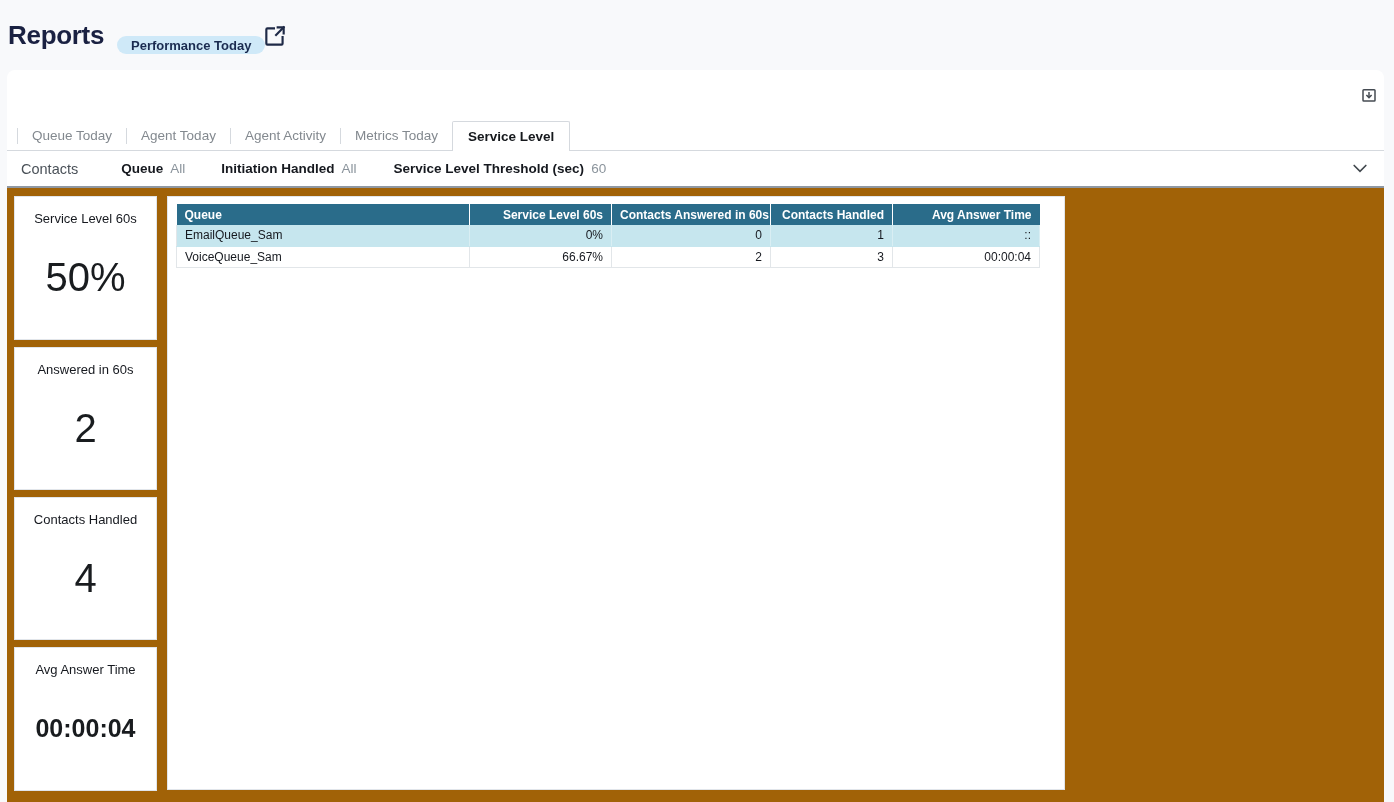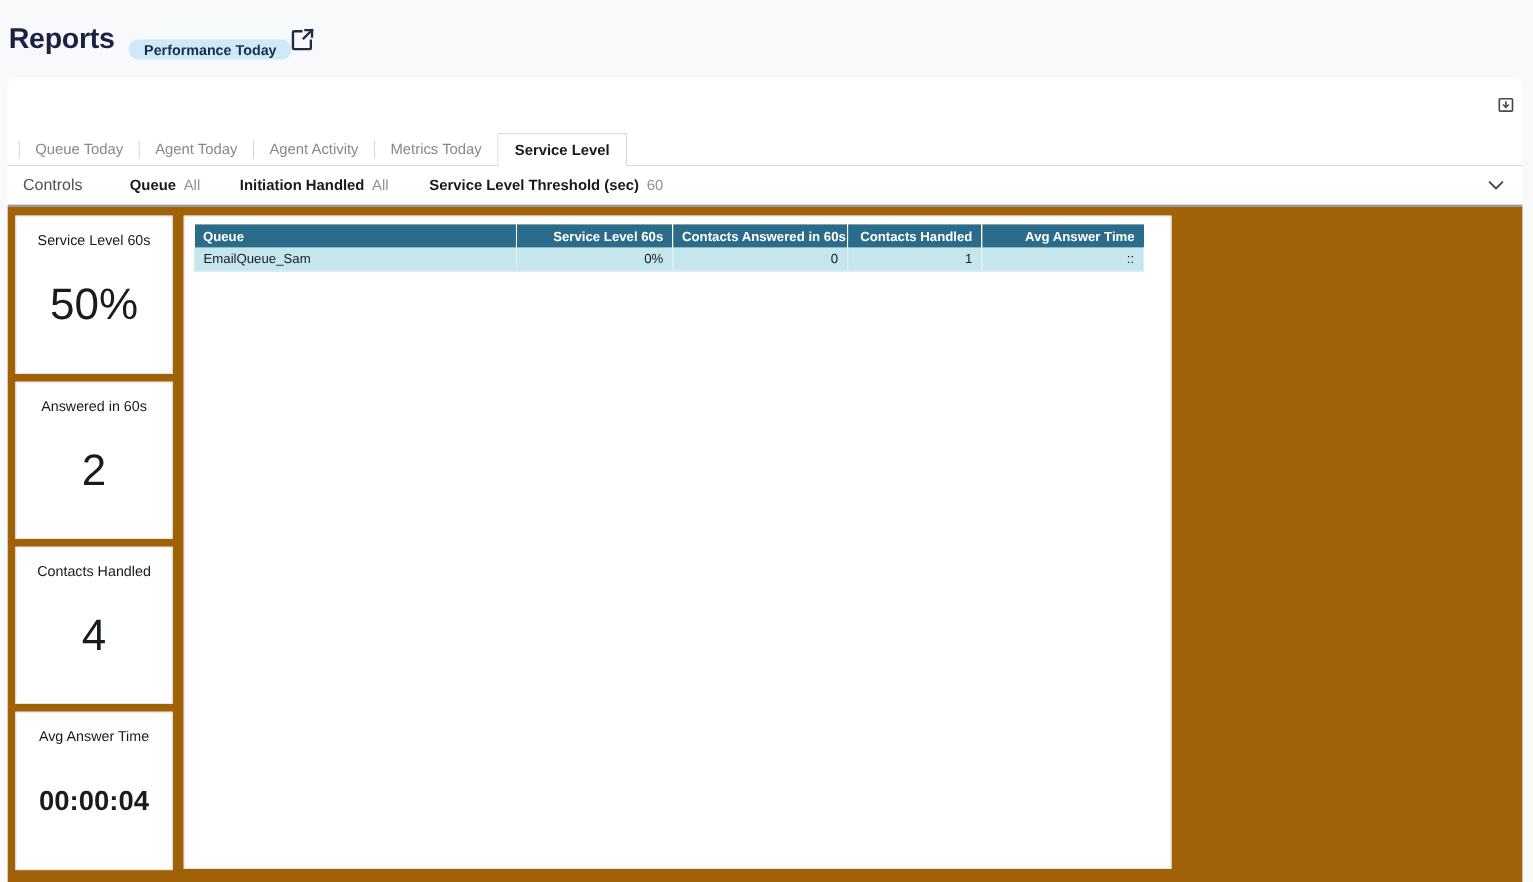--- a/index.html
+++ b/index.html
@@ -114,21 +114,21 @@
       <span class="tab-sep"></span>
       <span class="tab">Agent Today</span>
       <span class="tab-sep"></span>
       <span class="tab">Agent Activity</span>
       <span class="tab-sep"></span>
       <span class="tab">Metrics Today</span>
       <span class="tab active">Service Level</span>
     </div>
 
     <div class="controls-row">
-      <span class="controls-title">Controls</span>
+      <span class="controls-title">Contacts</span>
       <span class="ctrl-group g1">
         <span class="ctrl-label">Queue</span>
         <span class="ctrl-value">All</span>
       </span>
       <span class="ctrl-group g2">
         <span class="ctrl-label">Initiation Handled</span>
         <span class="ctrl-value">All</span>
       </span>
       <span class="ctrl-group g3">
         <span class="ctrl-label">Service Level Threshold (sec)</span>
@@ -191,19 +191,26 @@
             </tr>
           </thead>
           <tbody>
             <tr class="highlight">
               <td>EmailQueue_Sam</td>
               <td>0%</td>
               <td>0</td>
               <td>1</td>
               <td>::</td>
             </tr>
+            <tr>
+              <td>VoiceQueue_Sam</td>
+              <td>66.67%</td>
+              <td>2</td>
+              <td>3</td>
+              <td>00:00:04</td>
+            </tr>
           </tbody>
         </table>
       </div>
 
     </div>
   </div>
 </div>
 
 </body></html>

